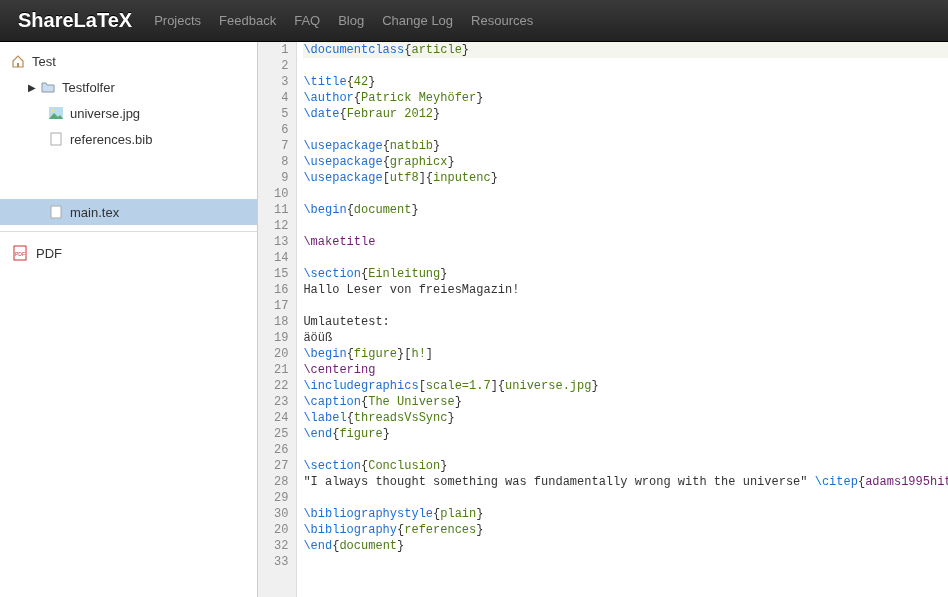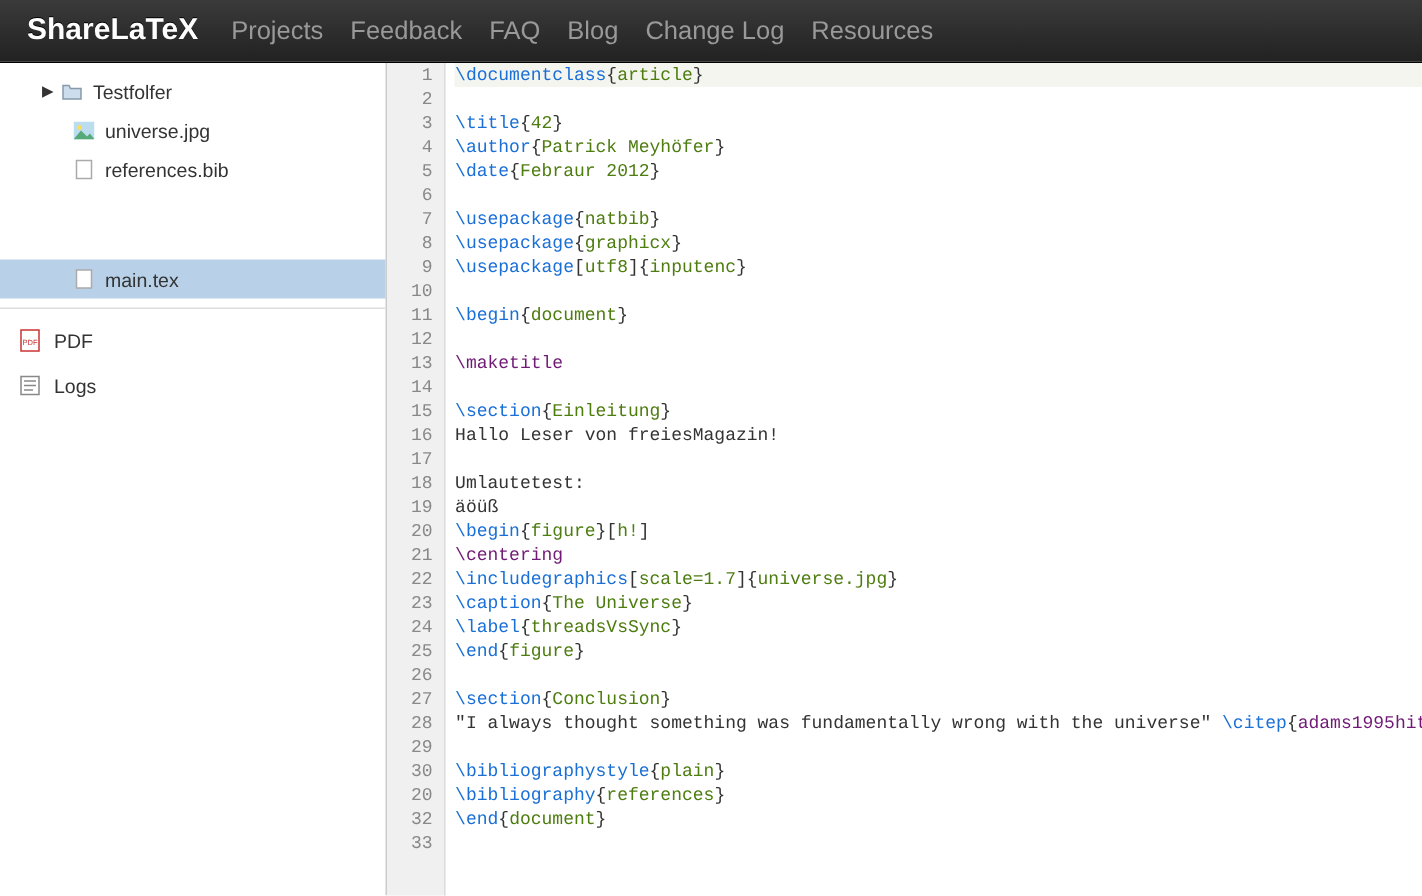--- a/index.html
+++ b/index.html
@@ -1,19 +1,19 @@
 <!DOCTYPE html>
 <html><head>
 <meta charset="utf-8">
 <style>
 * { margin: 0; padding: 0; box-sizing: border-box; }
 body { font-family: "Helvetica Neue", Arial, sans-serif; font-size: 13px; background: #fff; width: 948px; height: 597px; overflow: hidden; }
 .navbar { background: linear-gradient(#3a3a3a, #222); height: 42px; display: flex; align-items: center; padding: 0 18px; border-bottom: 1px solid #000; box-shadow: 0 1px 3px rgba(0,0,0,0.3); }
 .brand { color: #fff; font-size: 20px; font-weight: 700; margin-right: 22px; text-shadow: 0 -1px 0 #000; }
-.nav-link { color: #999; font-size: 17px; margin-right: 18px; cursor: pointer; }
+.nav-link { color: #999; font-size: 13px; margin-right: 18px; cursor: pointer; }
 .container { display: flex; height: calc(100% - 42px); }
 .sidebar { width: 258px; border-right: 1px solid #ccc; background: #fff; padding-top: 6px; }
 .tree-item { display: flex; align-items: center; height: 26px; padding-left: 10px; cursor: pointer; font-size: 13px; color: #333; }
 .tree-item.depth1 { padding-left: 28px; }
 .tree-item.depth2 { padding-left: 48px; }
 .tree-item.selected { background: #b8d0e8; margin-top: 47px; }
 .tree-arrow { width: 10px; font-size: 10px; color: #333; margin-right: 2px; }
 .tree-icon { width: 16px; height: 16px; margin-right: 6px; display: inline-flex; align-items: center; justify-content: center; }
 .side-sep { height: 1px; background: #ddd; margin: 6px 0; }
 .side-link { display: flex; align-items: center; height: 30px; padding-left: 12px; cursor: pointer; color: #333; font-size: 13px; }
@@ -32,20 +32,29 @@
 </head>
 <body>
 
 <div class="navbar">
   <span class="brand">ShareLaTeX</span>
   <span id="nav-links"><span class="nav-link">Projects</span><span class="nav-link">Feedback</span><span class="nav-link">FAQ</span><span class="nav-link">Blog</span><span class="nav-link">Change Log</span><span class="nav-link">Resources</span></span>
 </div>
 
 <div class="container">
   <div class="sidebar">
+    <div class="tree-item">
+      <span class="tree-icon">
+          <svg width="14" height="14" viewBox="0 0 14 14">
+            <path d="M2 7 L7 2 L12 7 L12 13 L2 13 Z" fill="none" stroke="#b85" stroke-width="1.2"></path>
+            <rect x="6" y="9" width="2" height="4" fill="#b85"></rect>
+          </svg>
+        </span>
+      <span>Test</span>
+    </div>
     <div class="tree-item depth1">
       <span class="tree-arrow">▶</span>
       <span class="tree-icon">
           <svg width="14" height="12" viewBox="0 0 14 12">
             <path d="M1 2 L5 2 L6 4 L13 4 L13 11 L1 11 Z" fill="#cde" stroke="#89a"></path>
           </svg>
         </span>
       <span>Testfolfer</span>
     </div>
     <div id="file-list">
@@ -80,31 +89,20 @@
     <div id="side-links">
         <div class="side-link">
           <span class="tree-icon">
             <svg width="14" height="16" viewBox="0 0 14 16">
               <rect x="1" y="1" width="12" height="14" fill="#fff" stroke="#c33"></rect>
               <text x="7" y="11" font-size="5" text-anchor="middle" fill="#c33">PDF</text>
             </svg>
           </span>
           <span>PDF</span>
         </div>
-        <div class="side-link">
-          <span class="tree-icon">
-            <svg width="14" height="14" viewBox="0 0 14 14">
-              <rect x="1" y="1" width="12" height="12" fill="#fff" stroke="#888"></rect>
-              <line x1="3" y1="4" x2="11" y2="4" stroke="#888"></line>
-              <line x1="3" y1="7" x2="11" y2="7" stroke="#888"></line>
-              <line x1="3" y1="10" x2="9" y2="10" stroke="#888"></line>
-            </svg>
-          </span>
-          <span>Logs</span>
-        </div>
       </div>
   </div>
 
   <div class="editor">
     <div class="gutter" id="gutter">
         <div>1</div>
         <div>2</div>
         <div>3</div>
         <div>4</div>
         <div>5</div>

